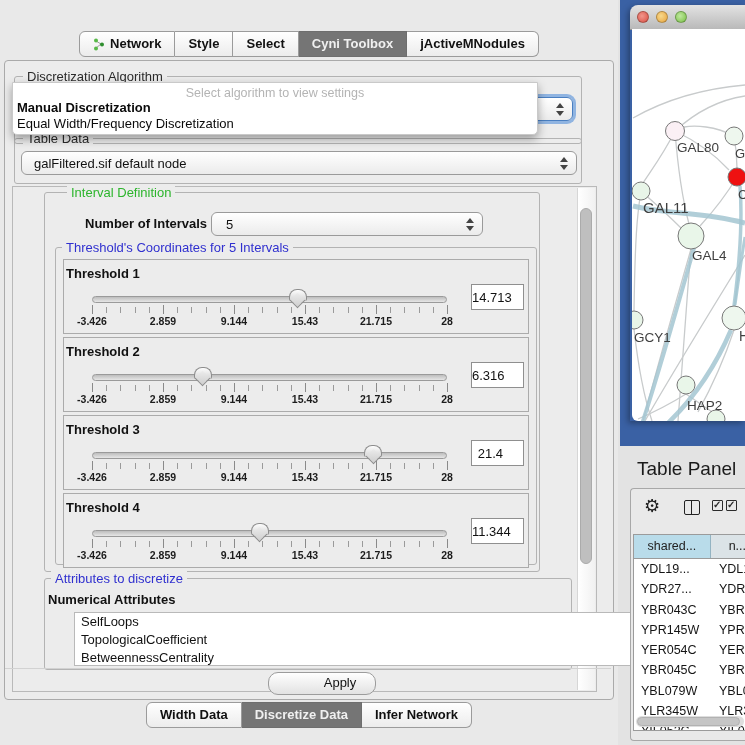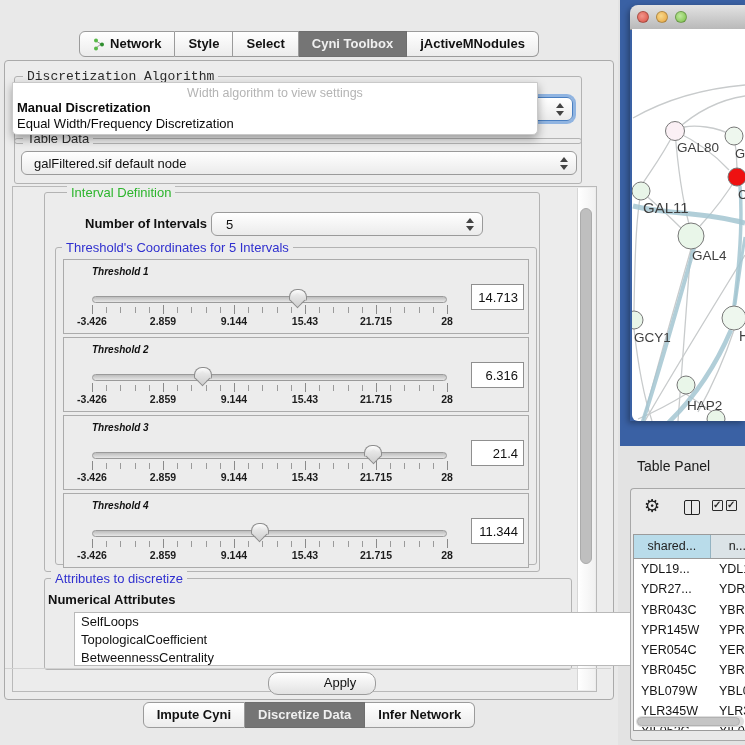--- a/index.html
+++ b/index.html
@@ -69,37 +69,37 @@
   .scroll-viewport{left:12px;top:186px;width:585px;height:506px;
     border:1px solid #b9b9b9;background:#ececec;box-sizing:border-box;}
   .vscroll-track{position:absolute;right:1px;top:1px;width:17px;height:502px;
     background:linear-gradient(90deg,#ffffff,#f1f1f1);border-left:1px solid #d6d6d6;}
   .vscroll-thumb{position:absolute;left:2px;width:12px;border-radius:6px;
     background:#bfbfbf;border:1px solid #ababab;box-sizing:border-box;}
 
   
   .th-row{position:relative;width:464px;height:73px;margin-bottom:3px;
     background:#ececec;border:1px solid #ababab;}
-  .th-label{position:absolute;left:28px;top:6px;font-size:10px;font-weight:700;color:#111;font-style:italic;}
+  .th-label{position:absolute;left:2px;top:6px;font-size:13px;font-weight:700;color:#111;}
   .th-track{position:absolute;left:28px;top:36px;width:355px;height:7px;border-radius:4px;
     background:linear-gradient(#bdbdbd,#e6e6e6);border:1px solid #9a9a9a;box-sizing:border-box;}
   .th-ticks{position:absolute;left:28px;top:47px;width:356px;height:6px;
     background:repeating-linear-gradient(90deg,#9a9a9a 0 1px,transparent 1px 14.2px);}
   .th-major{position:absolute;top:45px;width:1px;height:9px;background:#8a8a8a;}
   .th-ticklabel{position:absolute;top:55px;transform:translateX(-50%);
     font-size:10.5px;font-weight:700;color:#1c1c1c;white-space:nowrap;}
   .th-thumb{position:absolute;top:29px;width:16px;height:11px;
     background:linear-gradient(#fdfdfd,#d4d4d4);
     border:1px solid #8d8d8d;border-bottom:none;border-radius:8px 8px 2px 2px;cursor:default;}
   .th-thumb:after{content:"";position:absolute;left:2.2px;top:4.6px;width:10px;height:10px;
     background:linear-gradient(135deg,#ececec,#cecece);
     border-right:1px solid #8d8d8d;border-bottom:1px solid #8d8d8d;transform:rotate(45deg);}
   .th-value{position:absolute;left:407px;top:24px;width:53px;height:26px;line-height:26px;
     background:#ffffff;border:1px solid #8f8f8f;font-size:13px;color:#111;
-    text-align:right;padding-right:5px;box-sizing:border-box;}
+    text-align:right;padding-right:20px;box-sizing:border-box;}
 
   
   .attr-list{position:absolute;left:74px;top:612px;width:588px;height:54px;
     background:#ffffff;border:1px solid #b9b9b9;box-sizing:border-box;overflow:hidden;}
   .attr-item{font-size:13px;color:#111;line-height:18px;padding-left:6px;white-space:nowrap;}
   .attr-vscroll{position:absolute;right:1px;top:1px;width:13px;height:50px;
     background:#f2f2f2;}
   .attr-vthumb{position:absolute;left:1.5px;top:1px;width:10px;height:48px;border-radius:5px;
     background:#c3c3c3;border:1px solid #b0b0b0;box-sizing:border-box;}
 
@@ -122,21 +122,21 @@
     border:1px solid rgba(0,0,0,.25);box-sizing:border-box;cursor:default;}
   .tl.red{left:7px;background:radial-gradient(circle at 4px 4px,#f2968c,#d94f43);}
   .tl.yellow{left:26px;background:radial-gradient(circle at 4px 4px,#f7d98c,#e8a33c);}
   .tl.green{left:45px;background:radial-gradient(circle at 4px 4px,#c0e8a0,#77c043);}
   .net-canvas{position:absolute;left:2px;top:24px;width:113px;height:392px;
     background:#ffffff;border-radius:0 0 0 6px;overflow:hidden;}
   .net-canvas svg{position:absolute;left:0;top:0;}
 
   
   .tp-titlebar{left:620px;top:446px;width:125px;height:34px;background:#e3e3e3;}
-  .tp-title{position:absolute;left:17px;top:12px;font-size:14px;color:#1a1a1a;white-space:nowrap;}
+  .tp-title{position:absolute;left:17px;top:12px;font-size:19px;color:#1a1a1a;white-space:nowrap;}
   .tp-panel{left:630px;top:488px;width:115px;height:253px;background:#e9e9e9;
     border:1px solid #a8a8a8;border-radius:4px 0 0 4px;border-right:none;box-sizing:border-box;}
   .gear-ic{position:absolute;left:13px;top:6px;font-size:18px;color:#1d1d1d;
     font-family:"DejaVu Sans",sans-serif;cursor:default;}
   .col-ic{position:absolute;left:53px;top:11px;width:14px;height:13px;
     border:1.6px solid #222;border-radius:2px;cursor:default;}
   .col-ic:after{content:"";position:absolute;left:5.5px;top:0;width:1.6px;height:13px;background:#222;}
   .chk-ic{position:absolute;top:11px;width:9px;height:9px;border:1.4px solid #2b2b2b;
     border-radius:1px;font-size:10px;line-height:8px;font-weight:700;color:#2b2b2b;cursor:default;}
   .tp-table{position:absolute;left:2px;top:45px;width:113px;height:197px;
@@ -181,31 +181,31 @@
         <span>Cyni Toolbox</span>
       </div>
     <div class="tab">
         <span>jActiveMNodules</span>
       </div>
   </div>
 
   <div class="abs content-panel"></div>
 
   <div class="group" style="left:14px;top:76px;width:566px;height:66px;">
-    <span class="group-title t-dark" style="left:8px;top:-8px;font-family:Liberation Mono, monospace;">Discretization Algorithm</span>
+    <span class="group-title t-dark" style="left:8px;top:-8px;">Discretization Algorithm</span>
     <div class="combo focused" style="left:8px;top:20px;width:550px;">
       <div class="spinner">
           <div class="arr-up"></div>
           <div class="arr-dn"></div>
         </div>
     </div>
   </div>
 
   <div class="abs algo-popup">
-    <div class="popup-hint">Width algorithm to view settings</div>
+    <div class="popup-hint">Select algorithm to view settings</div>
     <div class="popup-item" style="top:33px;">Equal Width/Frequency Discretization</div>
     <div class="popup-item b" style="top:17px;">Manual Discretization</div>
   </div>
 
   <div class="group" style="left:14px;top:138px;width:566px;height:44px;">
     <span class="group-title t-dark" style="left:8px;top:-8px;">Table Data</span>
     <div class="combo" style="left:6px;top:12px;width:556px;">
       <span>galFiltered.sif default node</span>
       <div class="spinner">
           <div class="arr-up"></div>
@@ -326,21 +326,21 @@
       <div class="attr-vthumb"></div>
     </div>
     </div>
 
   <div class="abs apply-bar">
     <div class="apply-btn">Apply</div>
   </div>
 
   <div class="tabstrip bottom">
     <div class="tab">
-        <span>Impute Cyni</span>
+        <span>Width Data</span>
       </div>
     <div class="tab selected">
         <span>Discretize Data</span>
       </div>
     <div class="tab">
         <span>Infer Network</span>
       </div>
   </div>
 </div>
 

